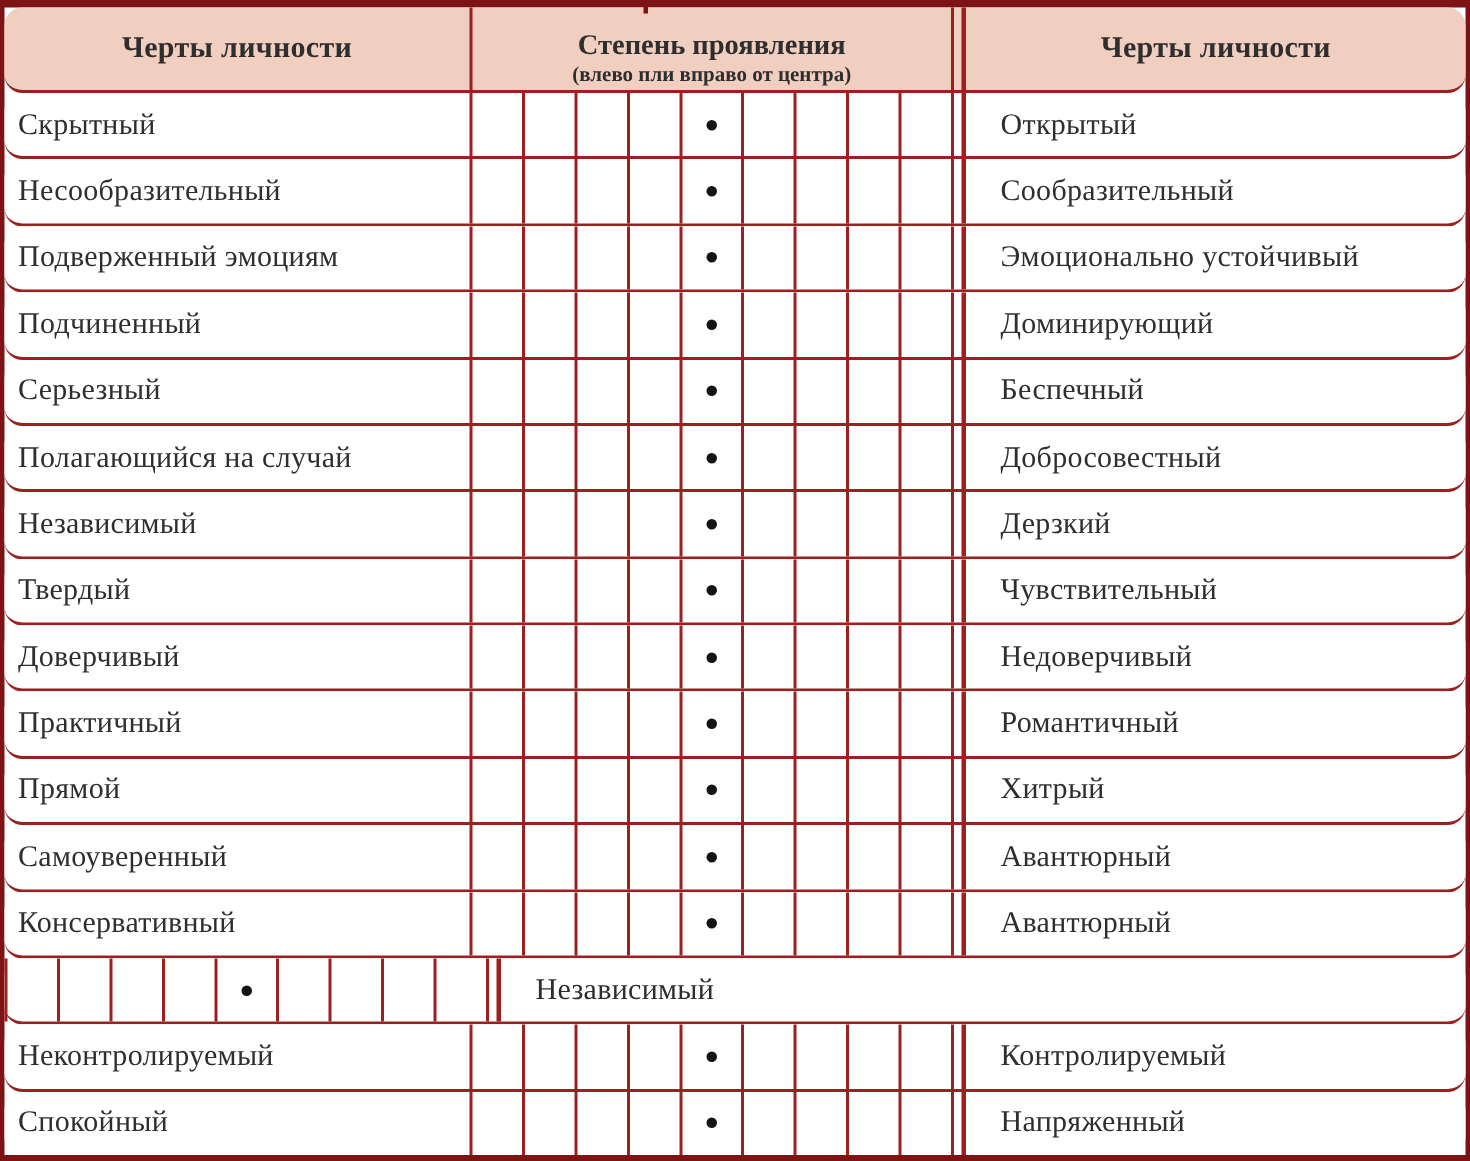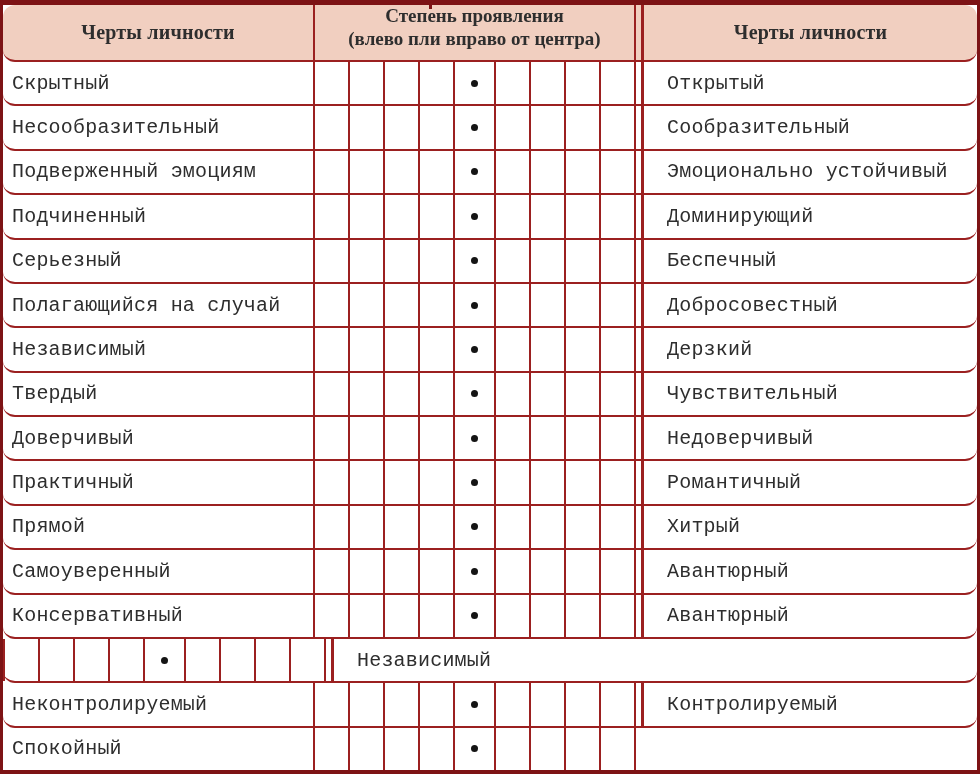--- a/index.html
+++ b/index.html
@@ -66,26 +66,26 @@
     border-left: 2px solid var(--border);
     border-right: 2px solid var(--border);
   }
   .header-mid {
     width: 323px;
     border-left: 2px solid var(--border);
     border-right: 2px solid var(--border);
     display: flex;
     flex-direction: column;
     align-items: center;
-    justify-content: flex-start;
+    justify-content: flex-end;
     text-align: center;
     line-height: 1.2;
   }
   .header-mid .line1 { font-size: 19px; }
-  .header-mid .line2 { font-size: 19px; }
+  .header-mid .line2 { font-size: 14px; }
 
   .spacer { width: 5px; }
 
   .right-cell {
     flex: 1;
     border-left: 3px solid var(--border);
     display: flex;
     align-items: center;
     padding-left: 23px;
     font-size: 20px;
@@ -101,21 +101,20 @@
 
   .rows-area {
     display: flex;
     flex-direction: column;
     height: 708px;
   }
   .body-row {
     flex: 1;
     border-bottom: 2px solid var(--border);
     background: #fff;
-    font-family: Liberation Mono, monospace;
   }
   .body-row:last-child { border-bottom: none; }
 
   .scale-cell {
     width: 35px;
     border-right: 2px solid var(--border);
     display: flex;
     align-items: center;
     justify-content: center;
   }
@@ -440,15 +439,16 @@
           <div class="scale-cell"></div>
           <div class="scale-cell center">
             <span class="dot"></span>
           </div>
           <div class="scale-cell"></div>
           <div class="scale-cell"></div>
           <div class="scale-cell"></div>
           <div class="scale-cell"></div>
         </div>
     <div class="spacer"></div>
+    <div class="right-cell">Напряженный</div>
   </div>
 </div>
 </div>
 
 </body></html>

